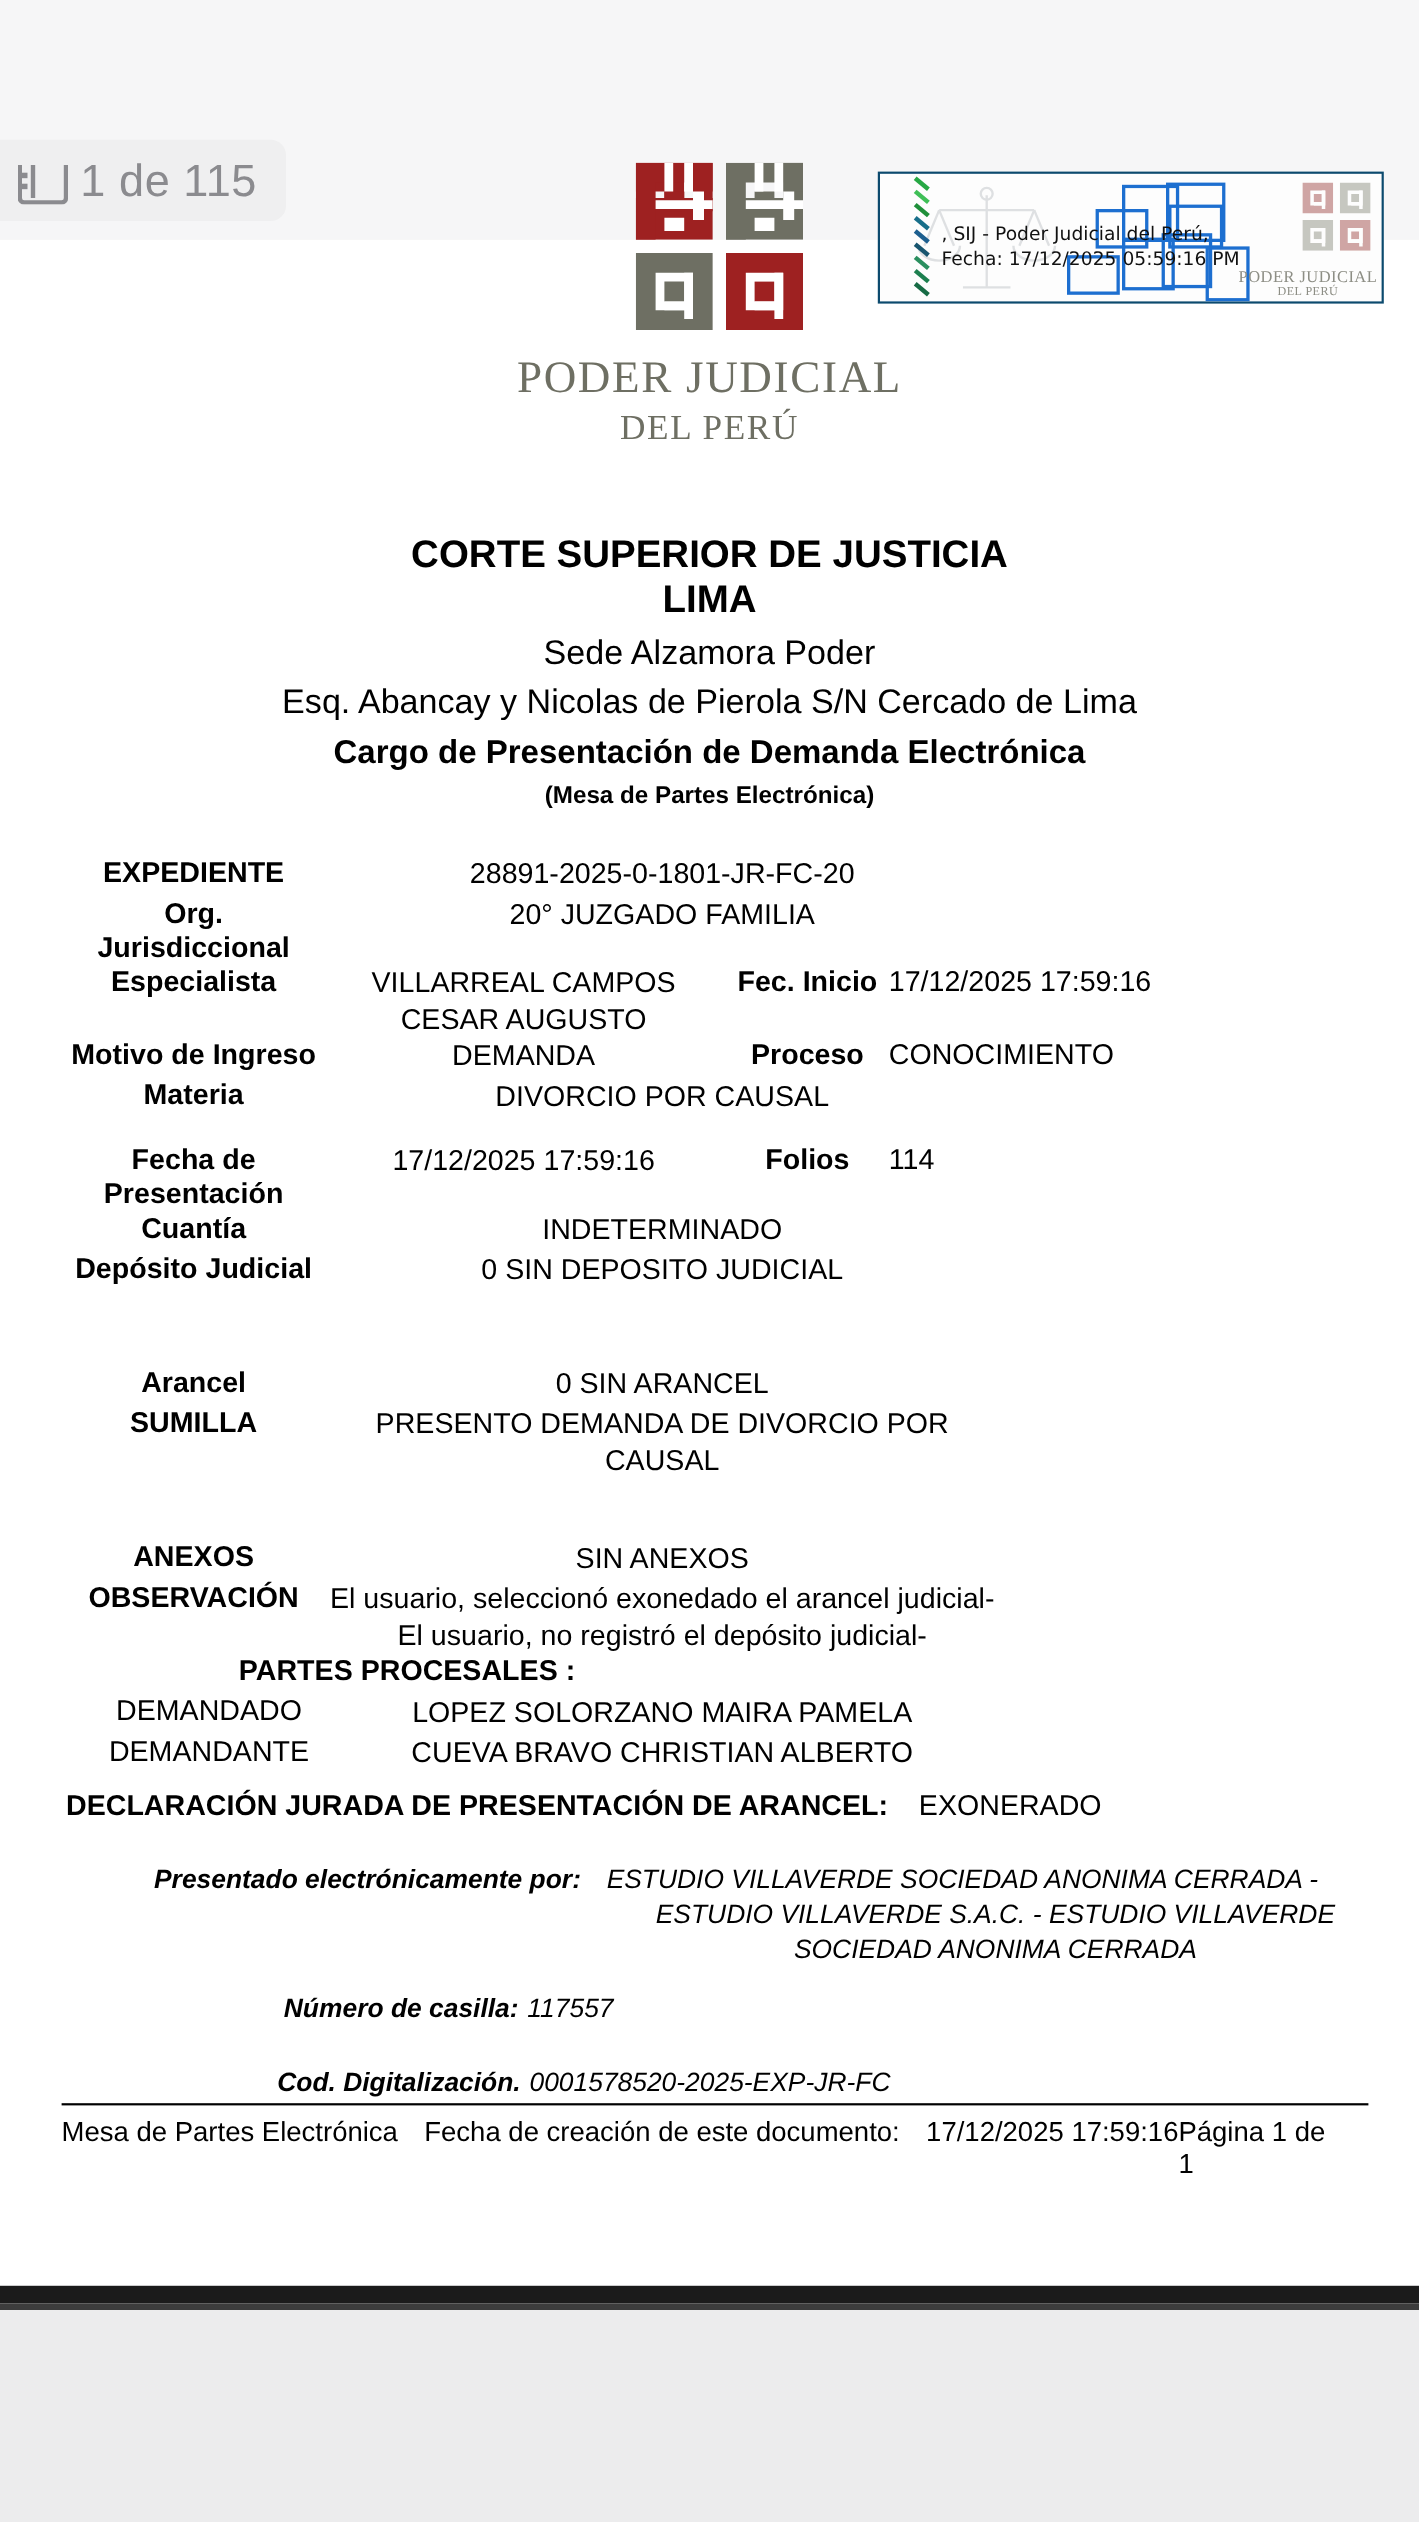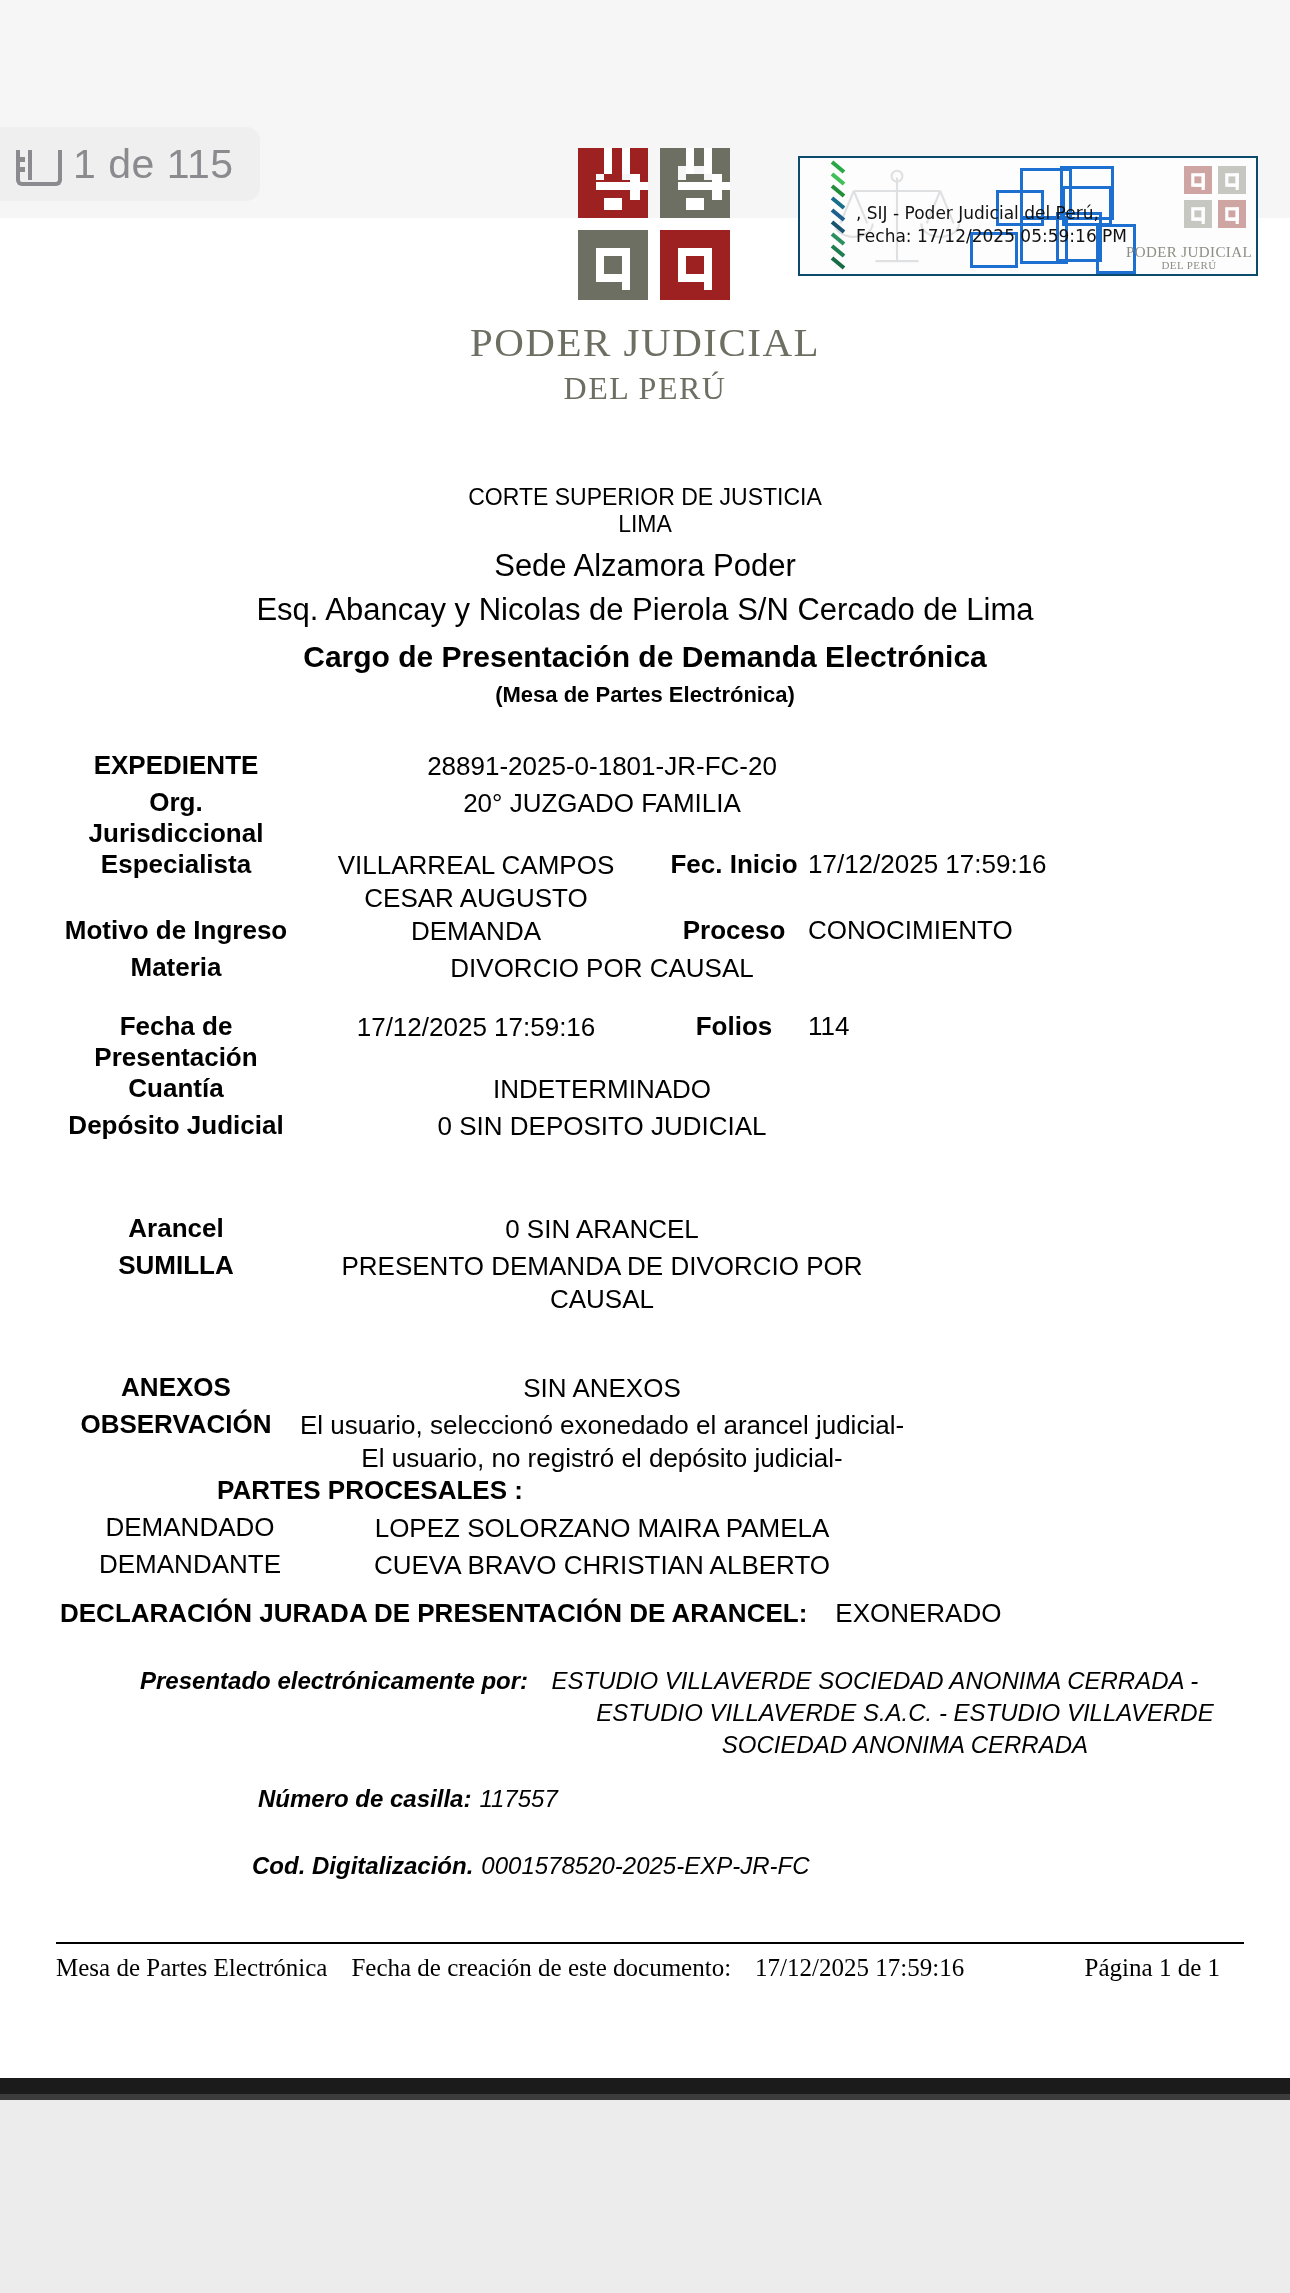--- a/index.html
+++ b/index.html
@@ -215,22 +215,22 @@
   }
   .sig-stamp .mini-words .w1 { font-size: 15px; letter-spacing: .4px; }
   .sig-stamp .mini-words .w2 { font-size: 11px; letter-spacing: .4px; }
 
   
   .court-head {
     text-align: center;
     margin-top: 6px;
   }
   .court-head .corte {
-    font-size: 23px;
-    font-weight: normal;
+    font-size: 35px;
+    font-weight: bold;
     line-height: 1.17;
   }
   .court-head .sede {
     font-size: 31px;
     margin-top: 10px;
   }
   .court-head .direccion {
     font-size: 31px;
     margin-top: 8px;
   }
@@ -343,21 +343,20 @@
     bottom: 96px;
   }
   .doc-footer .rule {
     border-top: 2px solid #000;
     margin-bottom: 10px;
   }
   .doc-footer .frow {
     display: flex;
     align-items: baseline;
     font-size: 25px;
-    font-family: Liberation Serif, serif;
   }
   .doc-footer .f-left { flex: none; }
   .doc-footer .f-mid  { flex: none; padding-left: 24px; }
   .doc-footer .f-right{ margin-left: auto; padding-right: 24px; }
 </style>
 </head>
 <body>
 
 <div class="viewer-backdrop"></div>
 <div class="top-gutter"></div>

